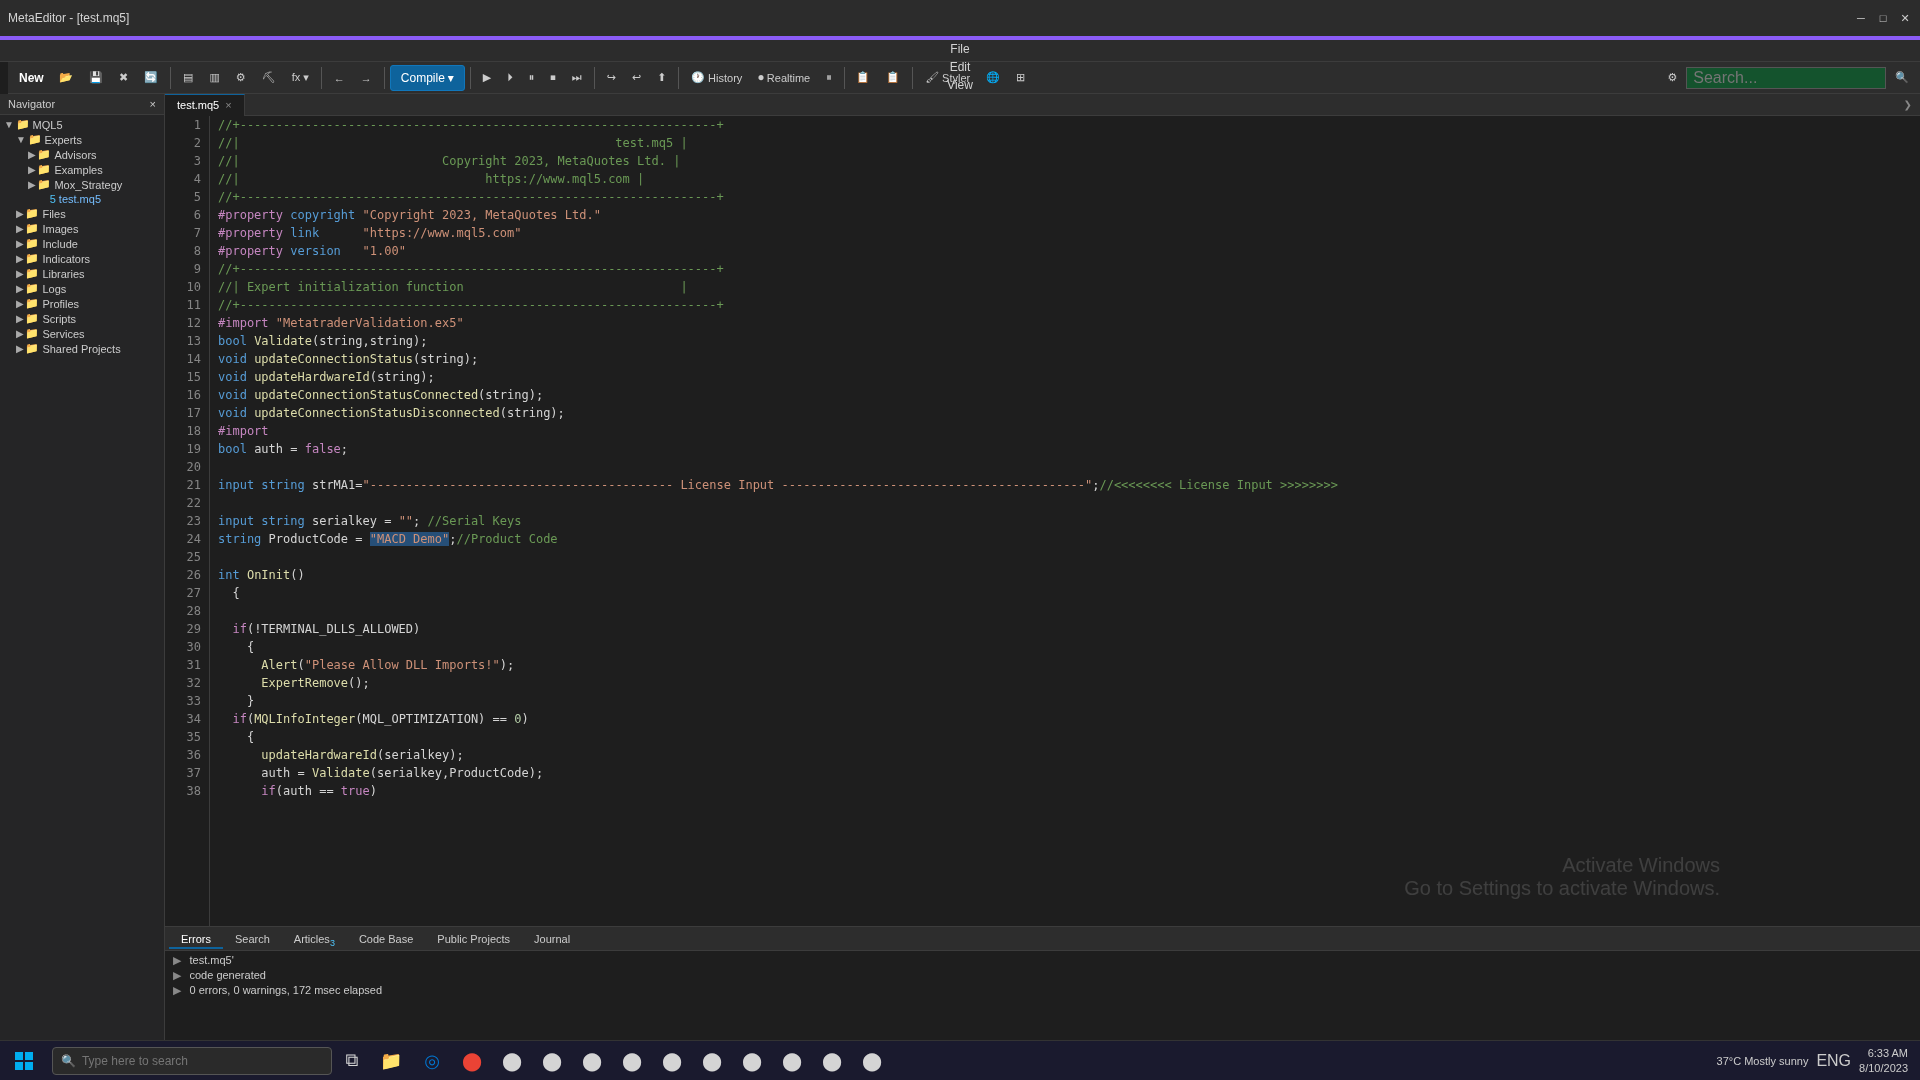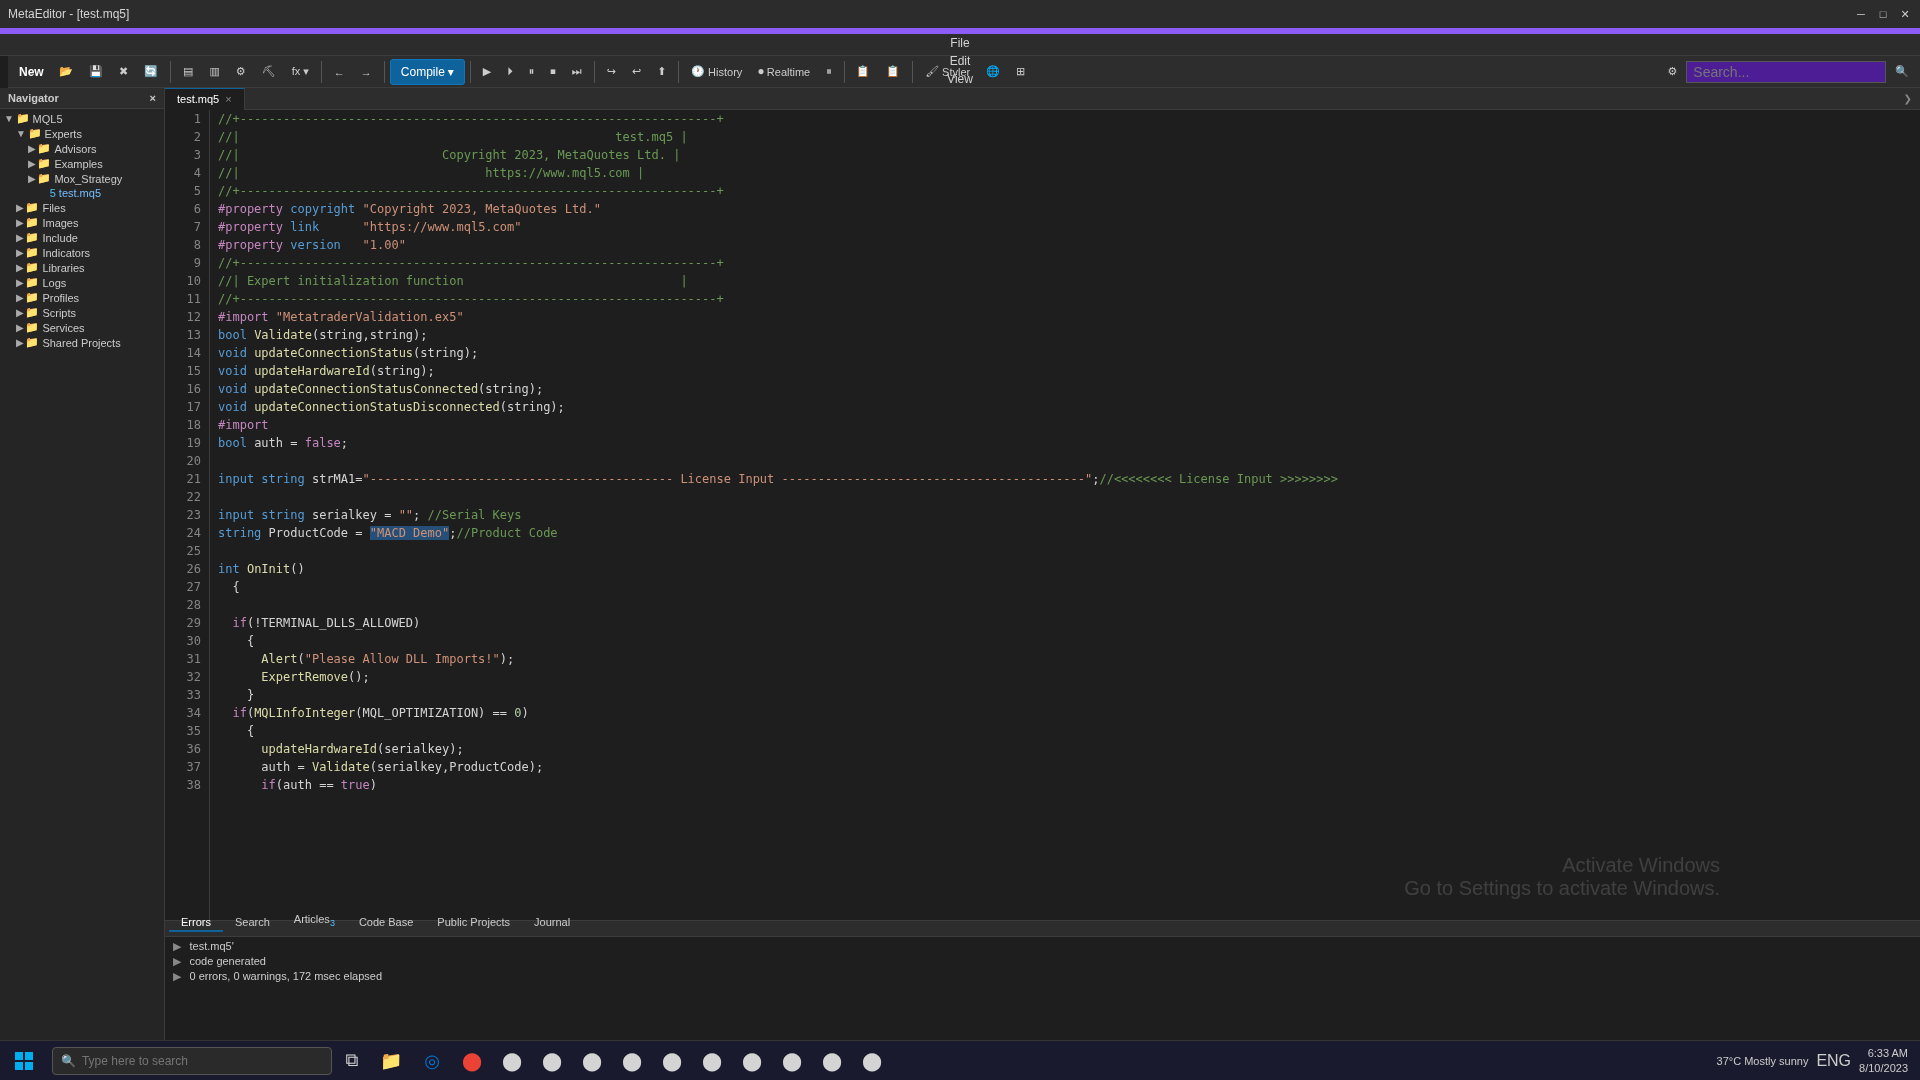--- a/index.html
+++ b/index.html
@@ -1,40 +1,40 @@
 <!DOCTYPE html>
 <html><head>
   <meta charset="utf-8">
   <style>
     * { margin: 0; padding: 0; box-sizing: border-box; }
     body { font-family: 'Segoe UI', Arial, sans-serif; font-size: 12px; background: #1e1e1e; color: #d4d4d4; width: 1920px; height: 1080px; overflow: hidden; }
 
     
-    #title-bar { background: #2c2c2c; height: 34px; display: flex; align-items: center; justify-content: space-between; padding: 0 8px; border-bottom: 6px solid #8b5cf6; }
+    #title-bar { background: #2c2c2c; height: 40px; display: flex; align-items: center; justify-content: space-between; padding: 0 8px; border-bottom: 4px solid #8b5cf6; }
     #title-bar .controls { display: flex; gap: 8px; }
     #title-bar .ctrl-btn { width: 14px; height: 14px; cursor: pointer; font-size: 11px; color: #ccc; display: flex; align-items: center; justify-content: center; }
 
     
     #menu-bar { background: #2c2c2c; height: 22px; display: flex; align-items: center; border-bottom: 1px solid #3c3c3c; flex-direction: column; }
     .menu-item { padding: 2px 10px; font-size: 12px; color: #d4d4d4; cursor: pointer; }
 
     
     #toolbar { background: #2d2d2d; height: 32px; display: flex; align-items: center; padding: 0 4px; border-bottom: 1px solid #3c3c3c; gap: 2px; margin-left: 8px; }
     .tb-btn { height: 26px; padding: 0 6px; background: transparent; border: 1px solid transparent; color: #ccc; cursor: pointer; font-size: 11px; display: flex; align-items: center; gap: 3px; border-radius: 2px; }
     .tb-btn.new-btn { font-size: 12px; font-weight: bold; color: #fff; }
     .tb-separator { width: 1px; height: 22px; background: #555; margin: 0 3px; }
     .tb-compile { background: #0e639c; border: 1px solid #1177bb; color: #fff; border-radius: 3px; padding: 0 10px; font-size: 12px; }
-    .tb-search-box { background: #4c1d95; border: 1px solid #555; color: #ccc; padding: 2px 6px; height: 22px; width: 200px; font-size: 14px; }
+    .tb-search-box { background: #14532d; border: 1px solid #555; color: #ccc; padding: 2px 6px; height: 22px; width: 200px; font-size: 16px; }
 
     
     #main-layout { display: flex; height: calc(1080px - 22px - 22px - 32px - 22px); }
 
     
     #navigator { width: 165px; background: #252526; border-right: 1px solid #3c3c3c; display: flex; flex-direction: column; }
-    #navigator-header { background: #2d2d2d; padding: 4px 8px; font-size: 11px; font-weight: bold; color: #ccc; display: flex; justify-content: space-between; align-items: center; border-bottom: 1px solid #3c3c3c; }
+    #navigator-header { background: #2d2d2d; padding: 4px 8px; font-size: 11px; font-weight: normal; color: #ccc; display: flex; justify-content: space-between; align-items: center; border-bottom: 1px solid #3c3c3c; }
     #navigator-tree { flex: 1; overflow-y: auto; padding: 2px 0; }
     .tree-item { display: flex; align-items: center; padding: 1px 0; cursor: pointer; font-size: 11px; color: #ccc; white-space: nowrap; }
     .tree-item .icon { margin-right: 3px; font-size: 11px; }
     .folder-icon { color: #dcb67a; }
     .expand-icon { color: #aaa; font-size: 10px; margin-right: 2px; }
 
     
     #tab-bar { background: #2d2d2d; height: 22px; display: flex; align-items: center; border-bottom: 1px solid #3c3c3c; }
     .tab { height: 22px; padding: 0 12px; display: flex; align-items: center; gap: 6px; font-size: 11px; color: #ccc; cursor: pointer; border-right: 1px solid #3c3c3c; background: #2d2d2d; }
     .tab.active { background: #1e1e1e; color: #fff; border-top: 1px solid #0e639c; }
@@ -51,21 +51,21 @@
     .kw2 { color: #c586c0; }
     .str { color: #ce9178; }
     .num { color: #b5cea8; }
     .cmt { color: #6a9955; }
     .func { color: #dcdcaa; }
     .pp { color: #c586c0; }
     .highlight { background: #264f78; }
 
     
     #bottom-panel { height: 150px; background: #1e1e1e; border-top: 1px solid #3c3c3c; display: flex; flex-direction: column; }
-    #bottom-tabs { background: #2d2d2d; height: 16px; display: flex; align-items: flex-end; border-bottom: 1px solid #3c3c3c; padding: 4px 4px; }
+    #bottom-tabs { background: #2d2d2d; height: 24px; display: flex; align-items: flex-start; border-bottom: 1px solid #3c3c3c; padding: 4px 4px; }
     .btab { padding: 2px 12px; font-size: 11px; color: #ccc; cursor: pointer; border-bottom: 2px solid transparent; }
     .btab.active { color: #fff; border-bottom: 2px solid #0e639c; }
     #bottom-content { flex: 1; overflow-y: auto; padding: 2px 0; }
     .log-row { display: flex; padding: 1px 8px; font-size: 11px; gap: 8px; color: #ccc; cursor: pointer; }
     .log-icon { color: #888; }
     .log-desc { color: #ccc; }
 
     
     #status-bar { background: #007acc; height: 22px; display: flex; align-items: center; justify-content: space-between; padding: 0 12px; font-size: 11px; color: #fff; }
     .status-right { display: flex; gap: 16px; }

